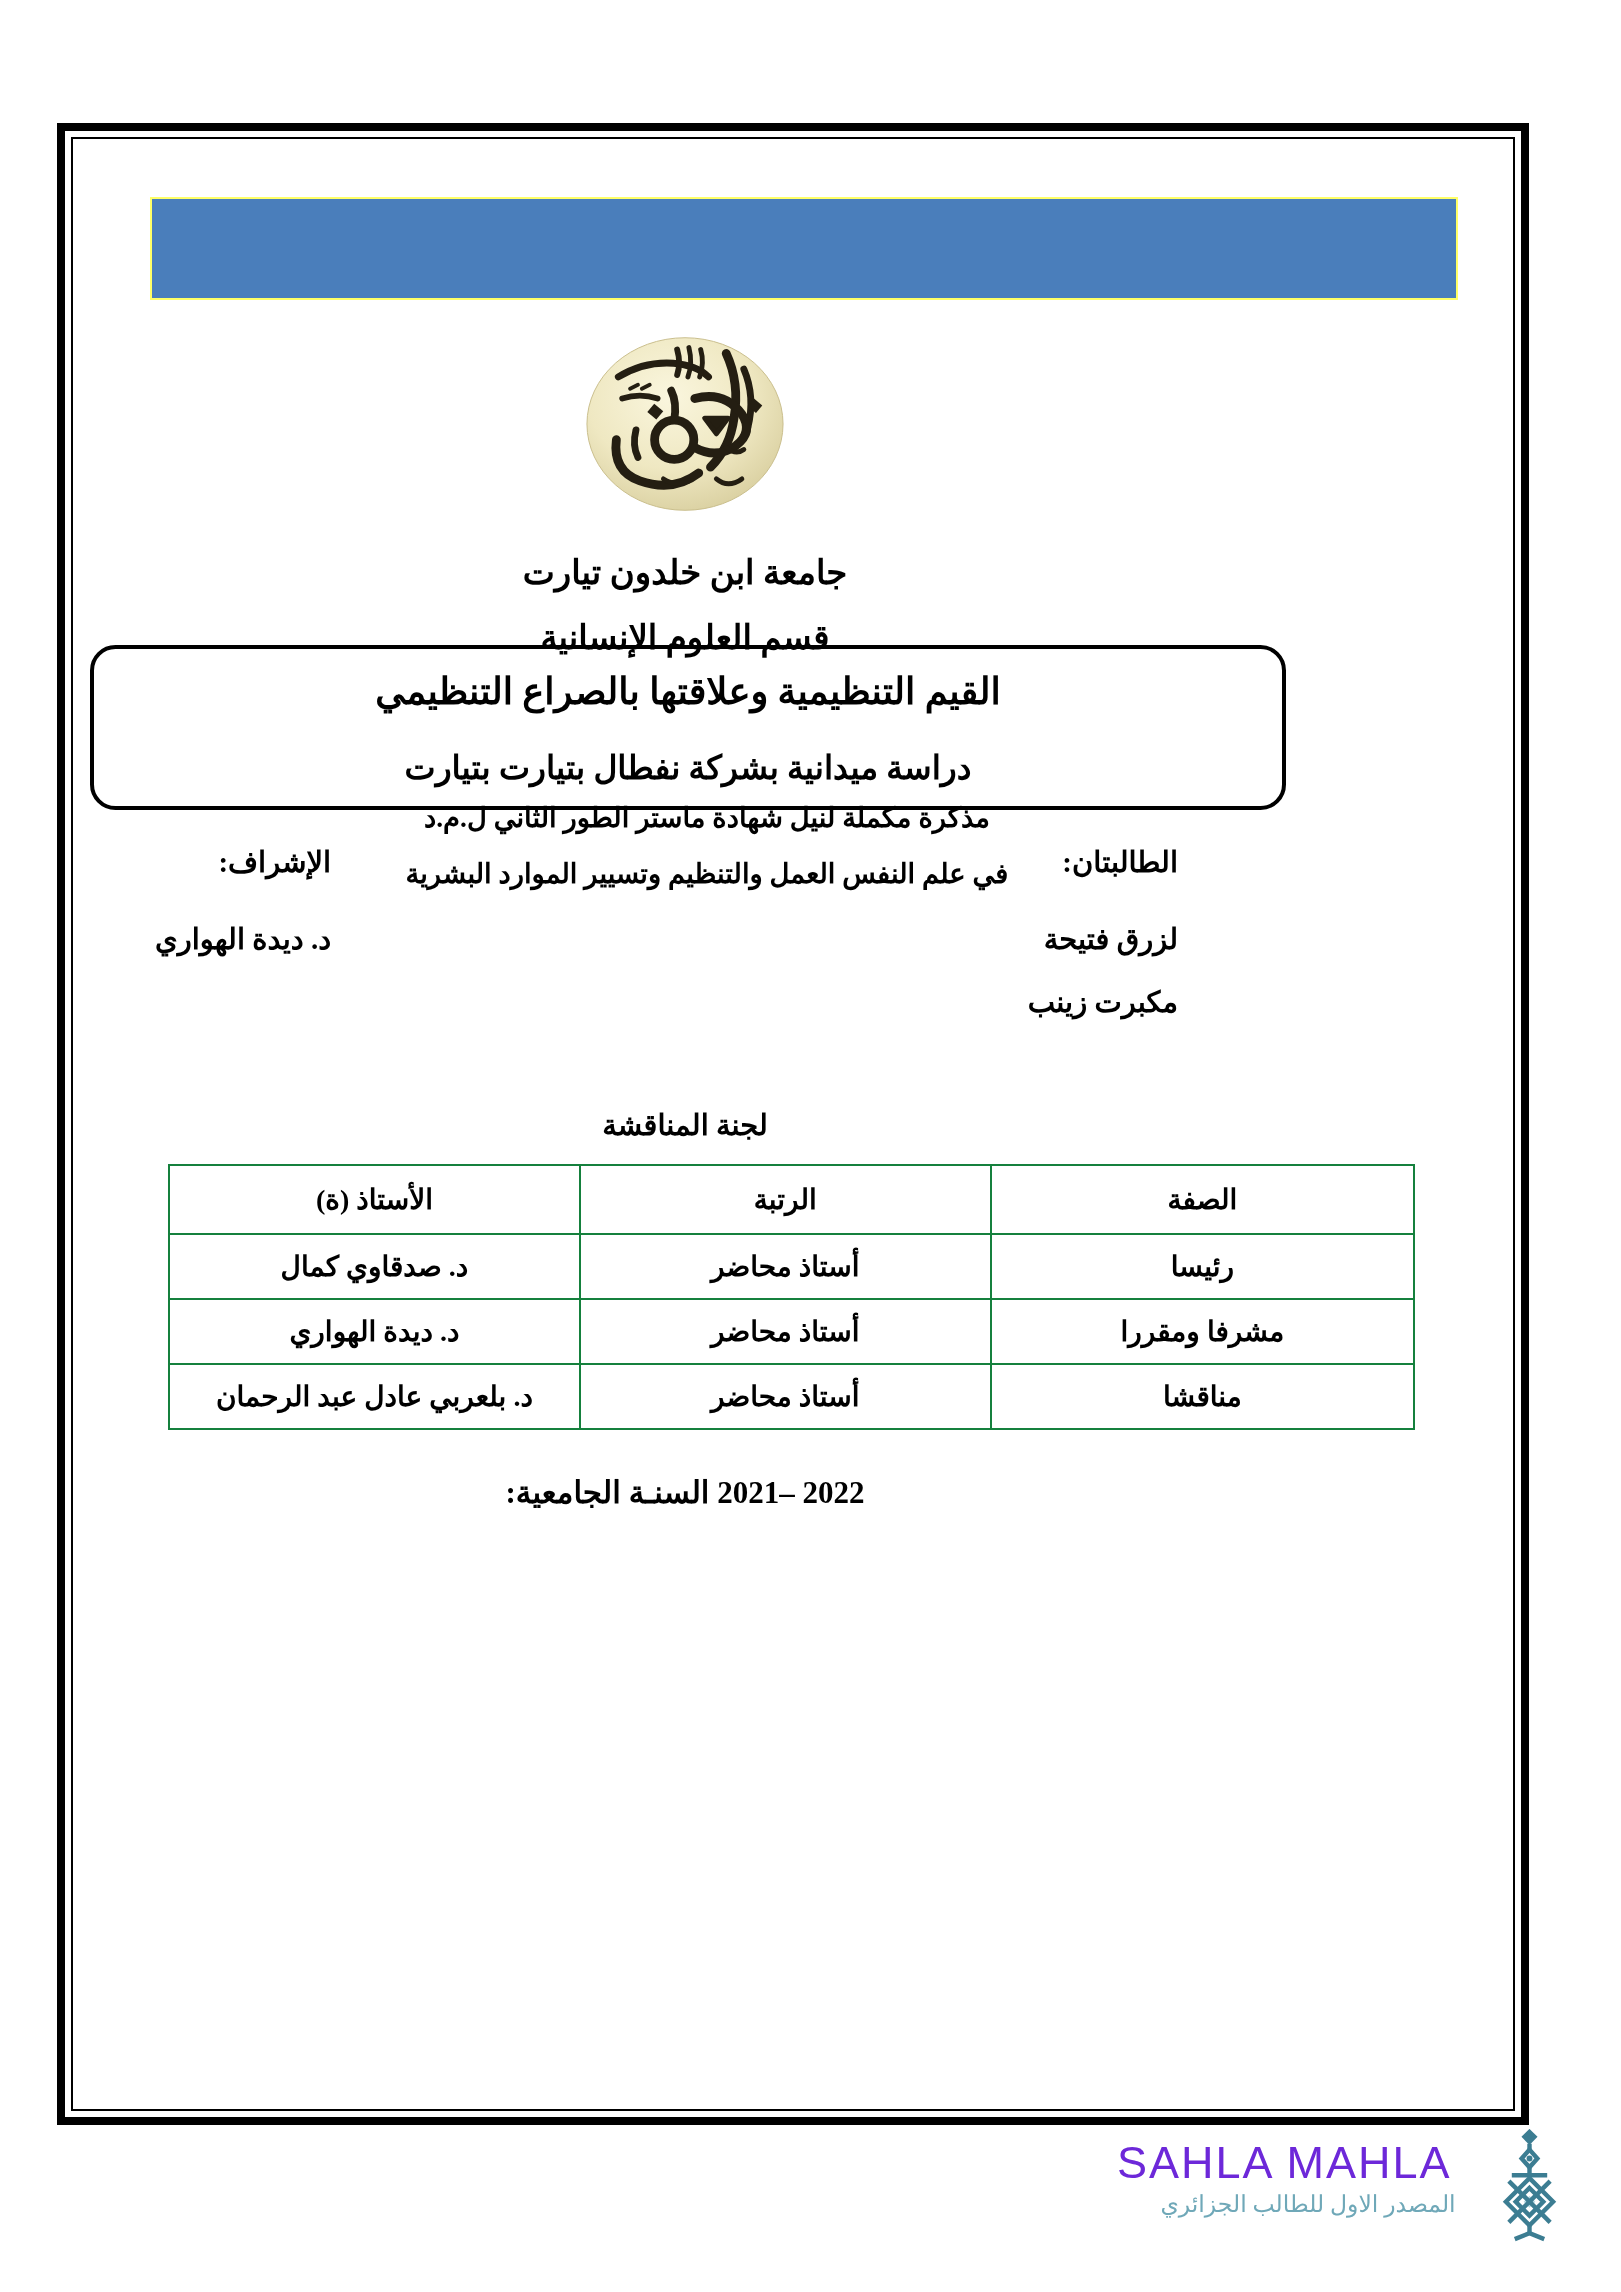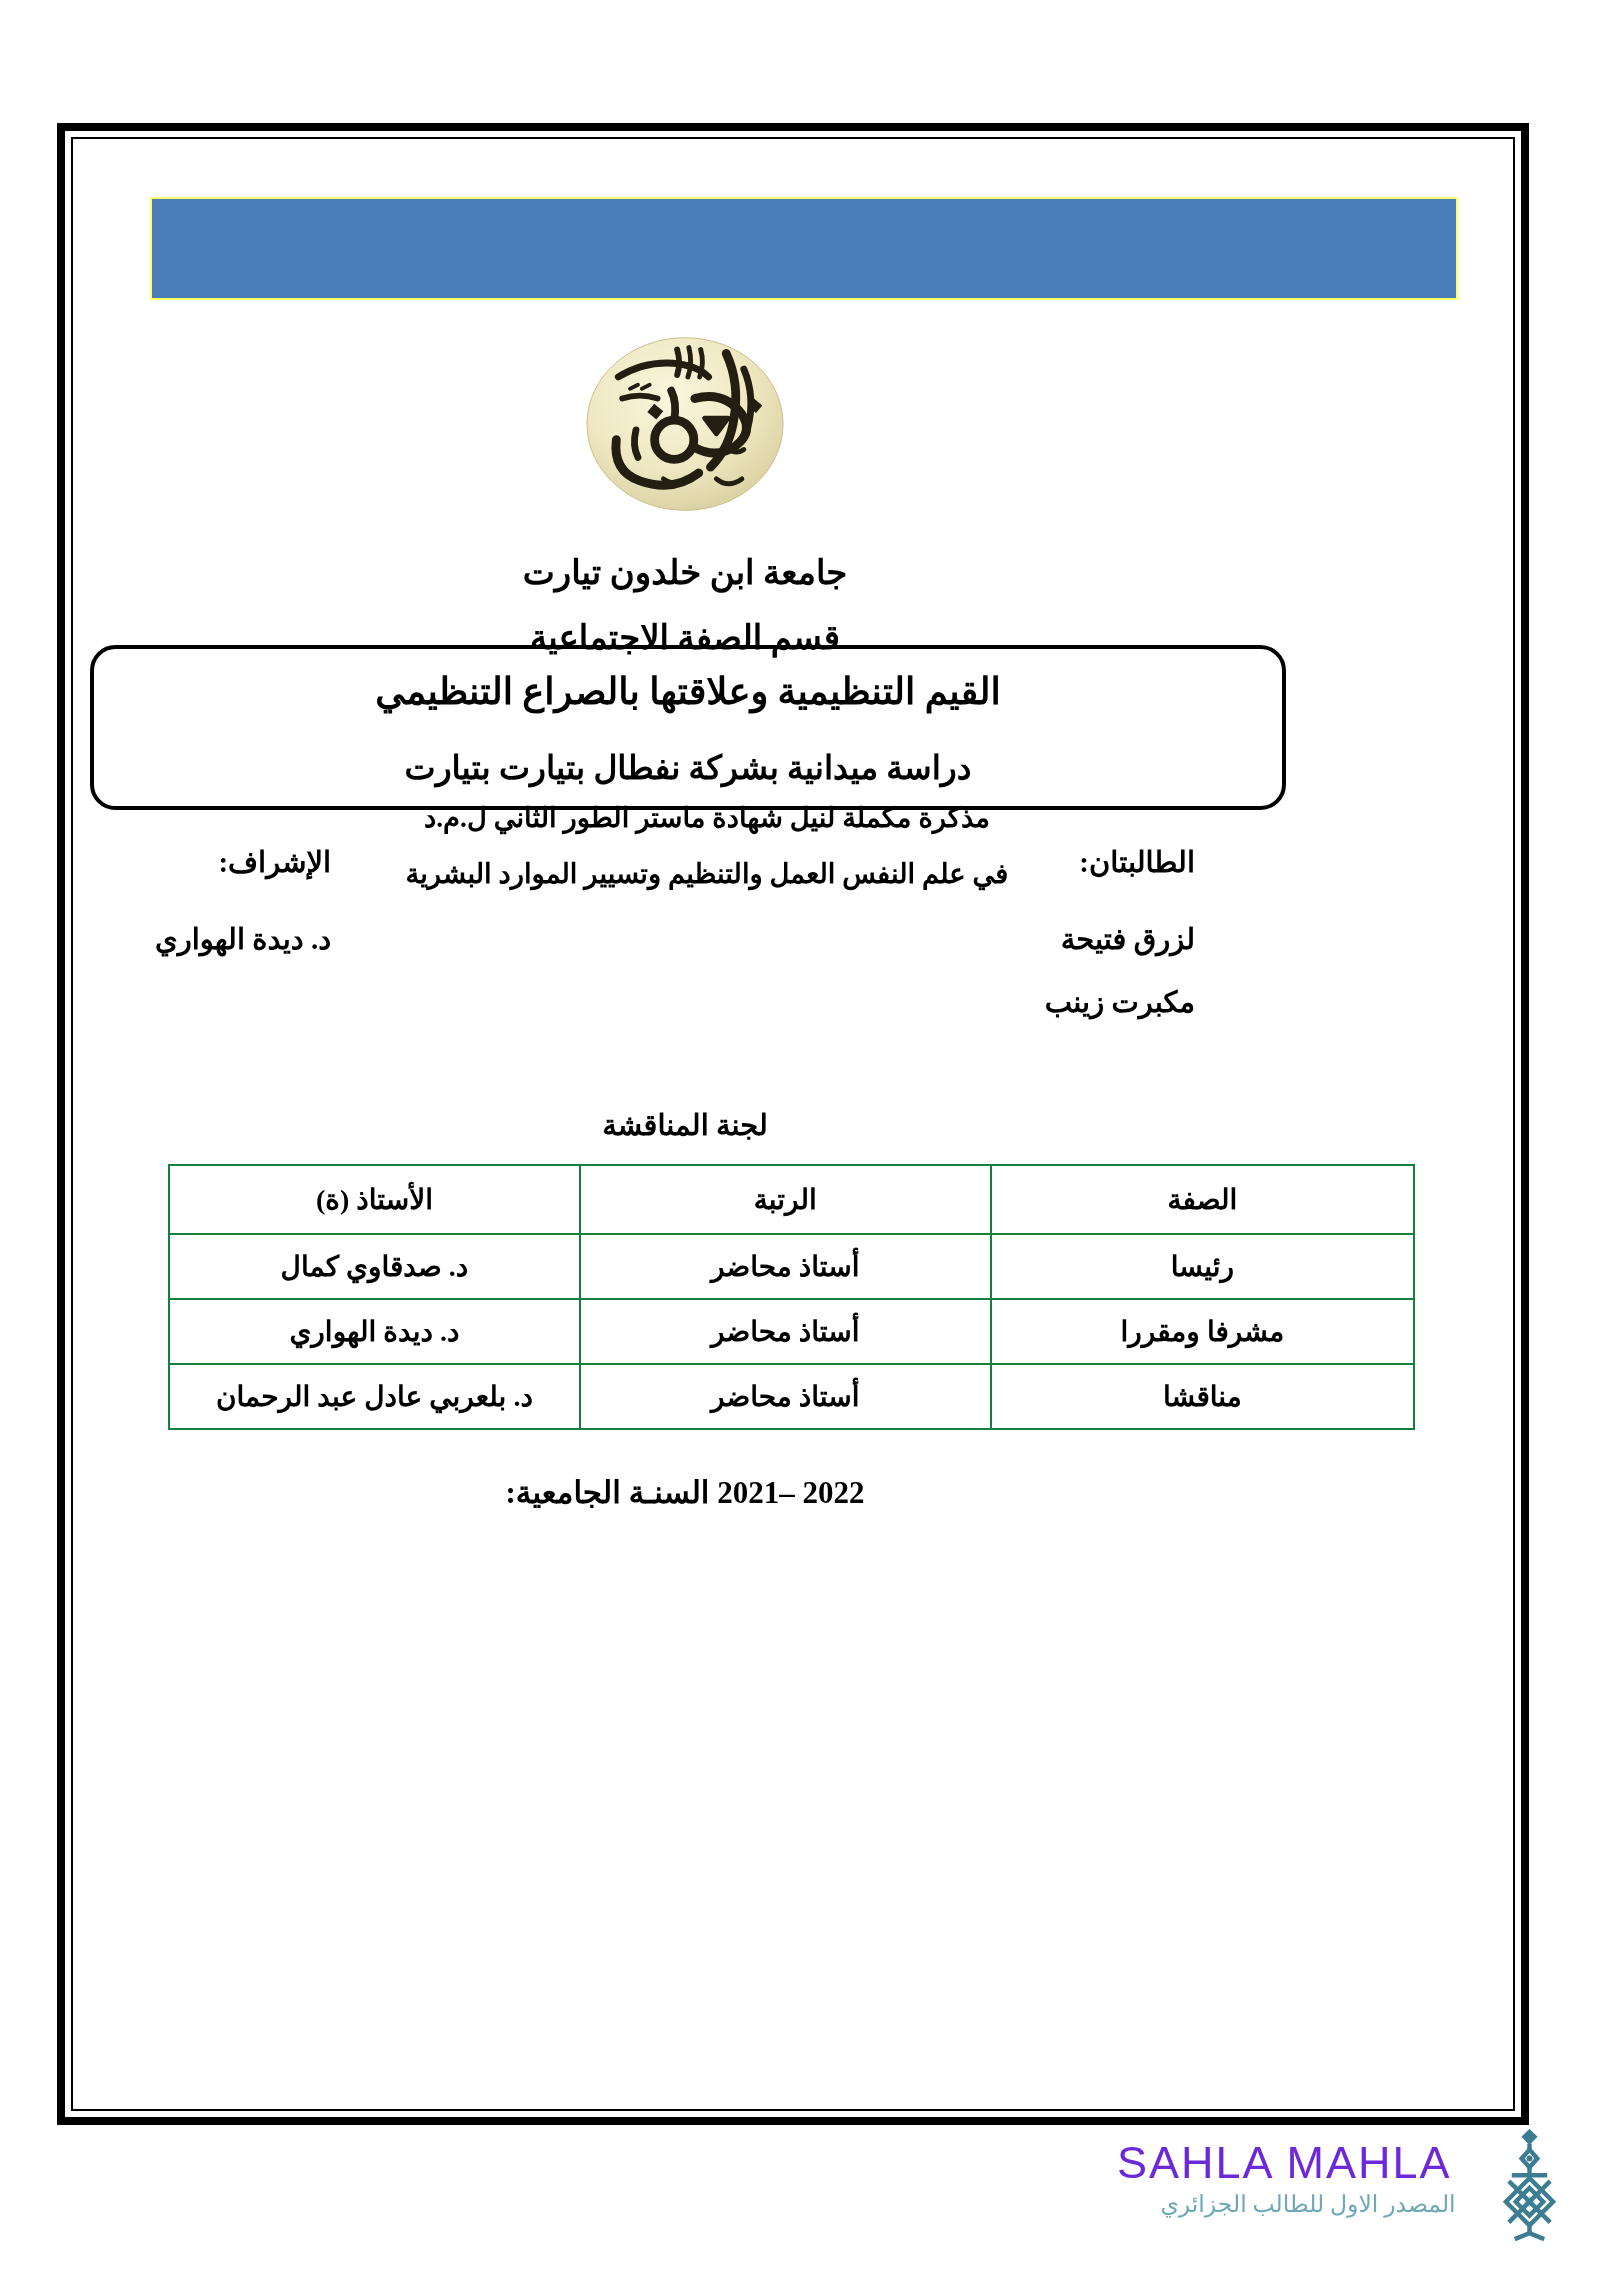--- a/index.html
+++ b/index.html
@@ -138,21 +138,21 @@
     position: absolute;
     left: 69px;
     right: 69px;
     top: 716px;
     height: 245px;
   }
   .credits-col {
     position: absolute;
     top: 0;
   }
-  .credits-right { right: 49px; text-align: right; }
+  .credits-right { right: 66px; text-align: right; }
   .credits-left  { left: 29px;  text-align: right; }
   .credit-label {
     font-family: "Liberation Serif", "DejaVu Serif", serif;
     font-weight: bold;
     font-size: 29px;
     line-height: 47px;
   }
   .credit-name {
     font-family: "Liberation Serif", "DejaVu Serif", serif;
     font-weight: bold;
@@ -291,21 +291,21 @@
         <rect x="174" y="78" width="11" height="10" transform="rotate(40 179 83)" fill="#241E12" stroke="none"></rect>
         <path d="M86 158 Q98 166 112 160" stroke-width="5"></path>
         <path d="M140 158 Q152 168 166 158" stroke-width="5"></path>
         <path d="M150 126 Q160 134 168 128" stroke-width="5"></path>
       </g>
     </svg>
   </div>
 
   <div class="heading-block">
     <div class="heading-line">جامعة ابن خلدون تيارت</div>
-    <div class="heading-line">قسم الصفة الاجتماعية</div>
+    <div class="heading-line">قسم العلوم الإنسانية</div>
   </div>
 
   <div class="degree-block">
     <div class="degree-line">مذكرة مكملة لنيل شهادة ماستر الطور الثاني ل.م.د</div>
     <div class="degree-line">في علم النفس العمل والتنظيم وتسيير الموارد البشرية</div>
   </div>
 
   <div class="title-box">
     <div class="title-main">القيم التنظيمية وعلاقتها بالصراع التنظيمي</div>
     <div class="title-sub">دراسة ميدانية بشركة نفطال بتيارت بتيارت</div>

